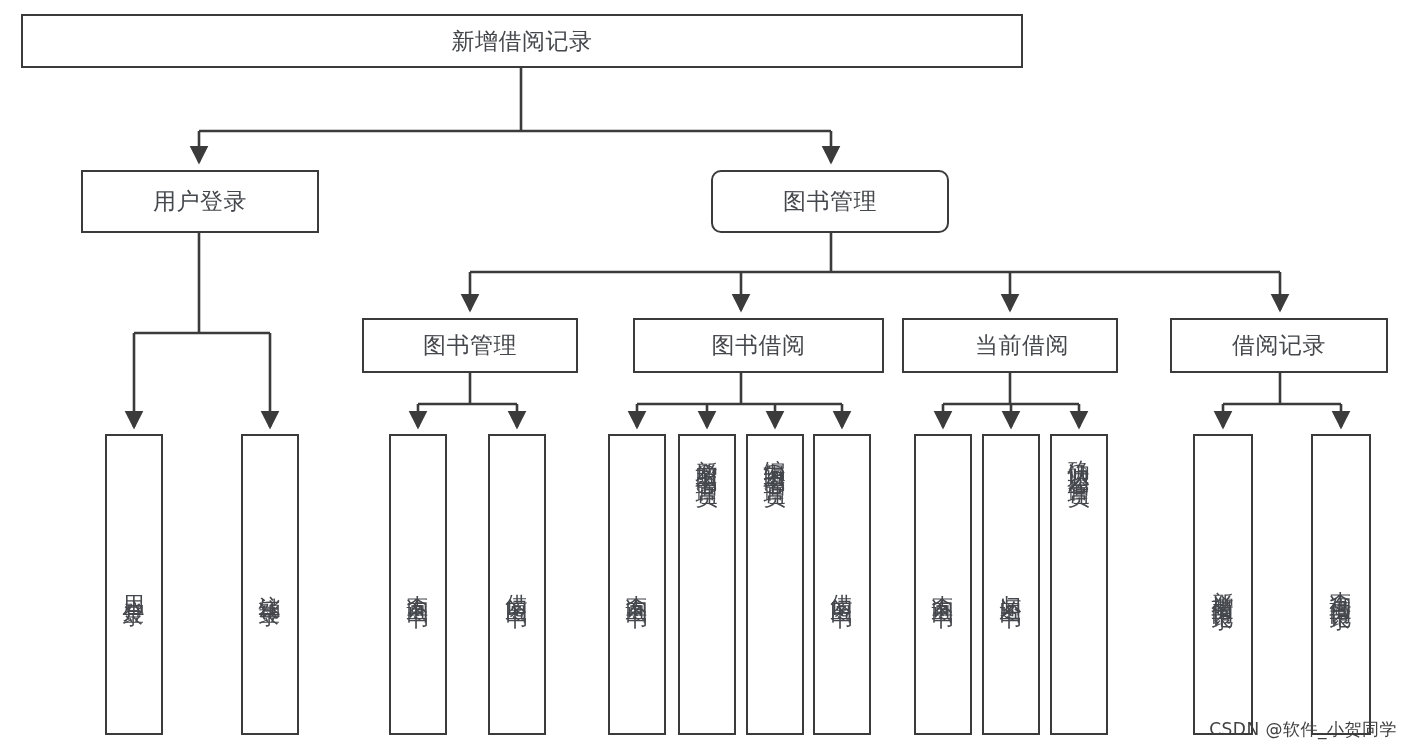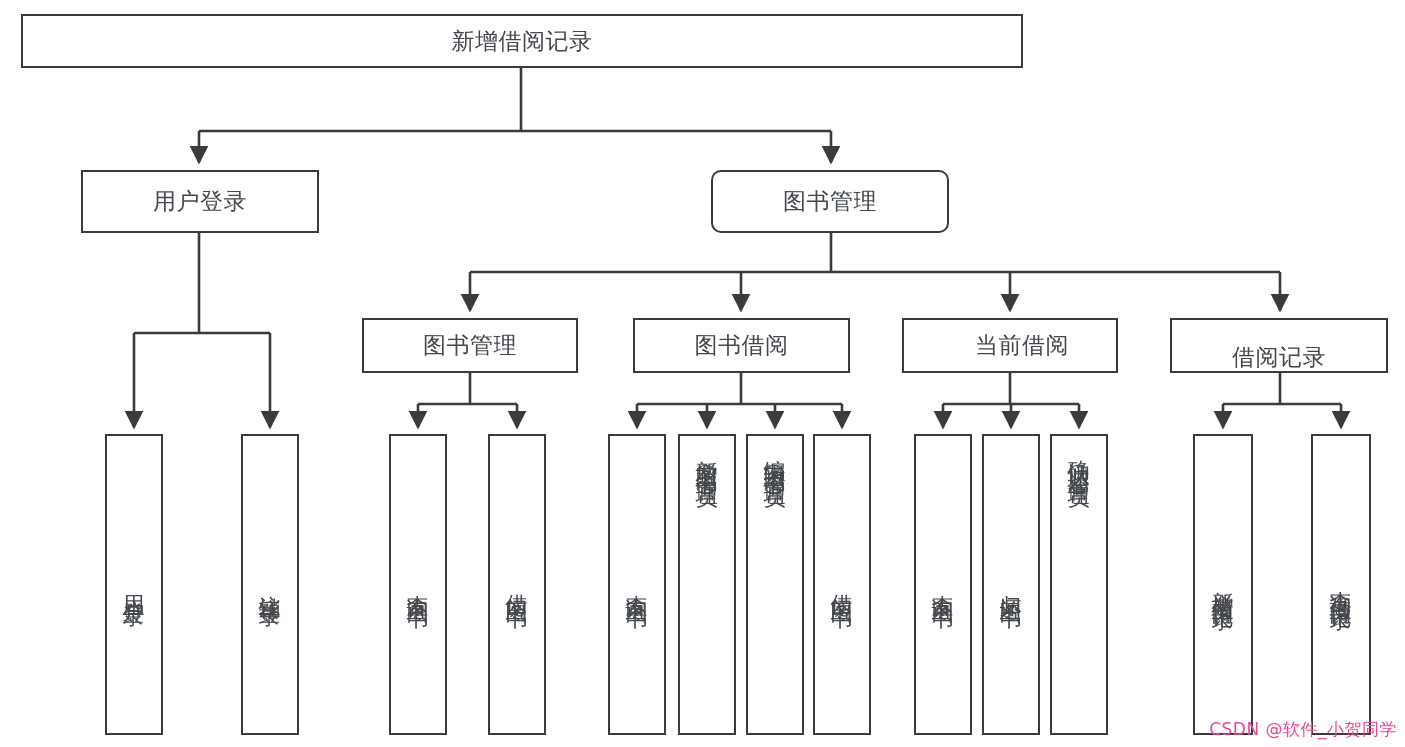--- a/index.html
+++ b/index.html
@@ -64,21 +64,21 @@
   }
   .v-node.center-text {
     align-items: center;
     padding-top: 0;
   }
   .watermark {
     position: absolute;
     right: 8px;
     bottom: 6px;
     font-size: 17px;
-    color: #ec4899;
+    color: #404040;
     letter-spacing: 0.5px;
     z-index: 6;
     white-space: nowrap;
   }
 </style>
 </head>
 <body>
 
 <div id="canvas">
 
@@ -141,29 +141,29 @@
   </div>
 
   <div class="node h-node" style="left:711px; top:170px; width:238px; height:63px;border-radius:10px;">
     <span class="node-label">图书管理</span>
   </div>
 
   <div class="node h-node" style="left:362px; top:318px; width:216px; height:55px;">
     <span class="node-label">图书管理</span>
   </div>
 
-  <div class="node h-node" style="left:633px; top:318px; width:217px; height:55px;">
+  <div class="node h-node" style="left:633px; top:318px; width:251px; height:55px;">
     <span class="node-label">图书借阅</span>
   </div>
 
   <div class="node h-node" style="left:902px; top:318px; width:216px; height:55px;padding-left:24px;">
     <span class="node-label">当前借阅</span>
   </div>
 
-  <div class="node h-node" style="left:1170px; top:318px; width:218px; height:55px;align-items:flex-end;">
+  <div class="node h-node" style="left:1170px; top:318px; width:218px; height:55px;">
     <span class="node-label">借阅记录</span>
   </div>
 
   <div class="node v-node center-text" style="left:105px; top:434px; width:58px; height:301px;">
     <span class="node-label">用户登录</span>
   </div>
 
   <div class="node v-node center-text" style="left:241px; top:434px; width:58px; height:301px;">
     <span class="node-label">注销登录</span>
   </div>

